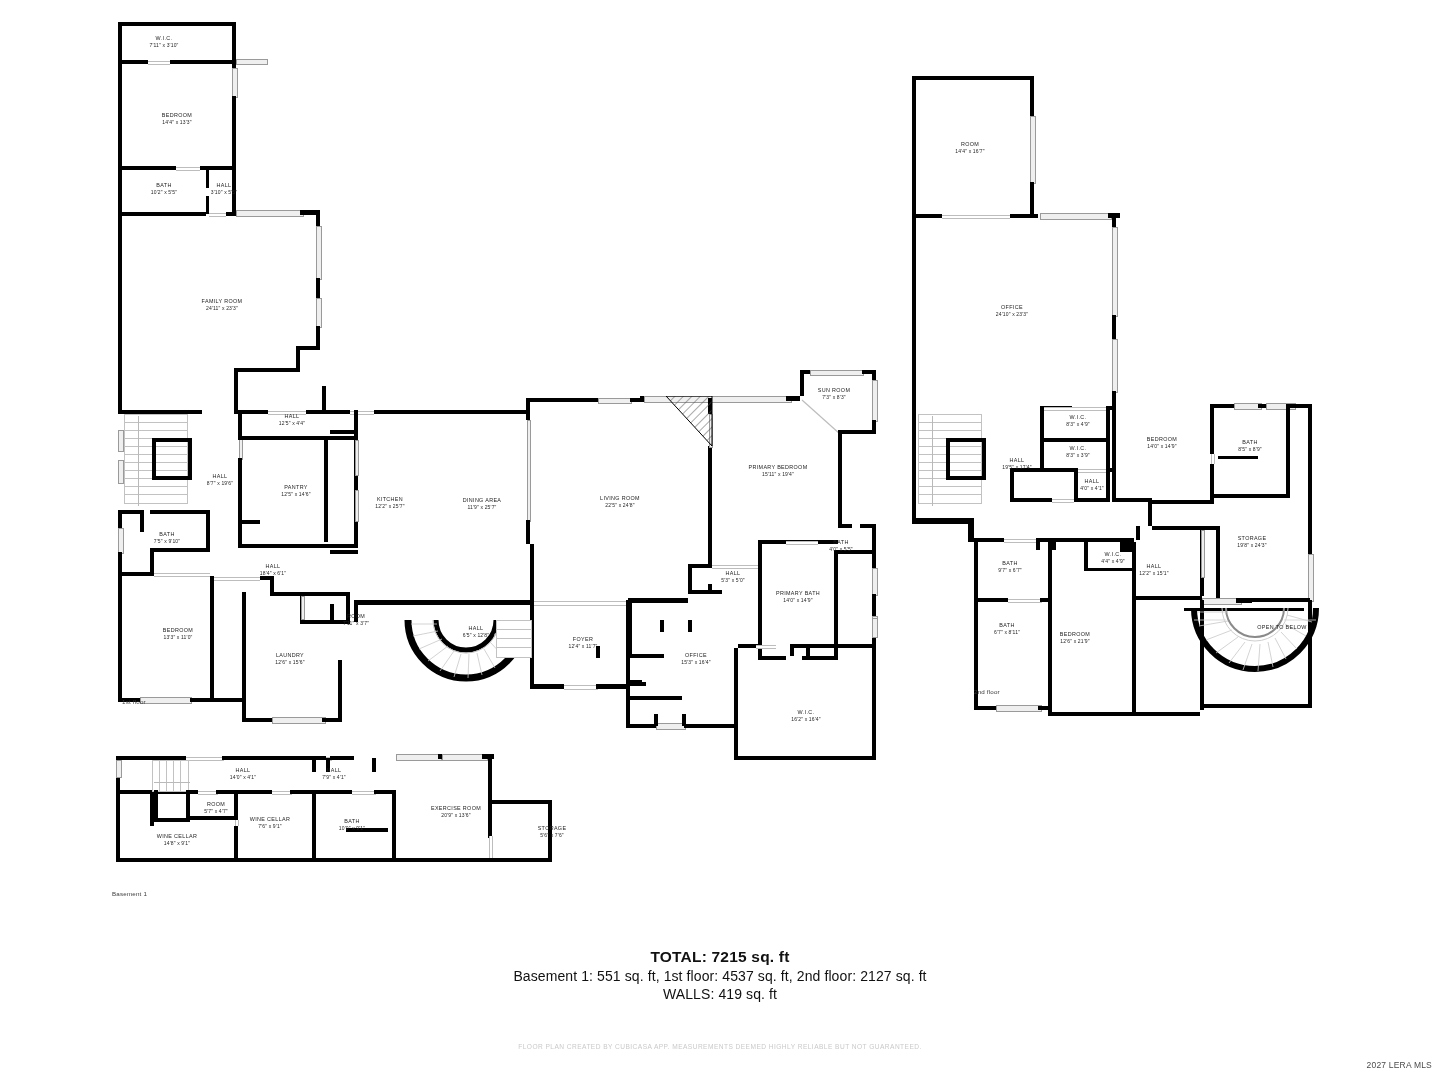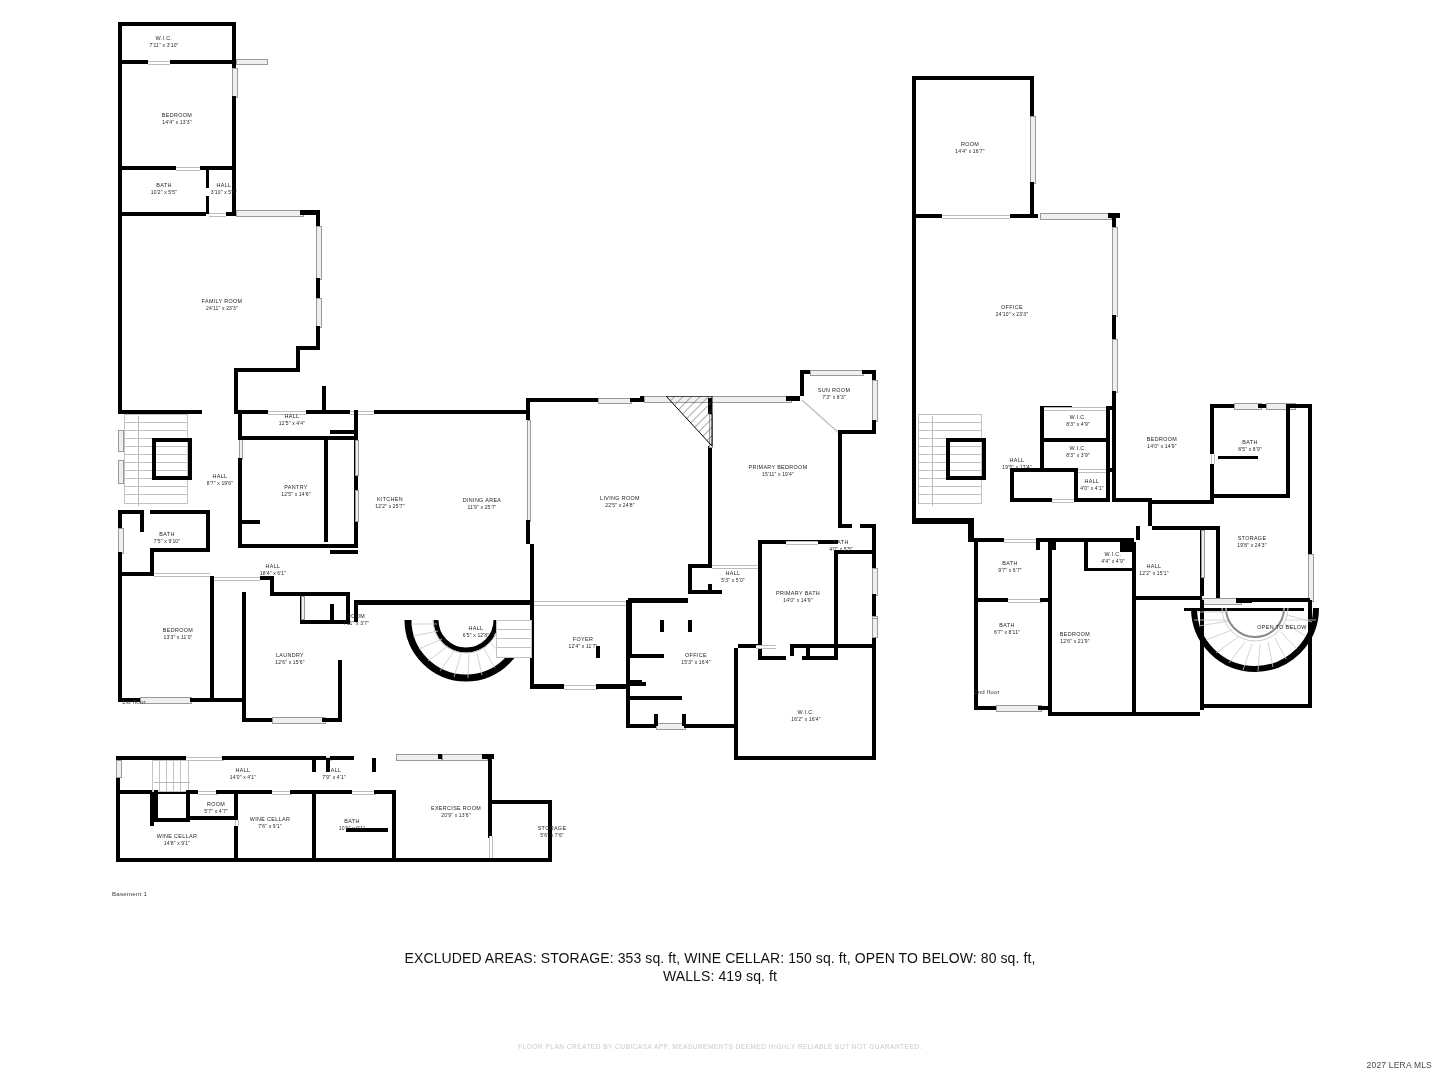--- a/index.html
+++ b/index.html
@@ -695,19 +695,20 @@
     </div>
   <div class="lbl" style="left:552px;top:92px;">
     <span class="nm">STORAGE</span>
       <span class="dim">5'6" x 7'6"</span>
     </div>
 
   <div class="floorlabel" style="left:112px;top:150px;">Basement 1</div>
 </div>
 
 <div id="summary" style="top:948px;">
-  <div class="ln">EXCLUDED AREAS: STORAGE: 353 sq. ft, WINE CELLAR: 150 sq. ft, OPEN TO BELOW: 80 sq. ft,</div>
+  <div class="total">TOTAL: 7215 sq. ft</div>
+  <div class="ln">Basement 1: 551 sq. ft, 1st floor: 4537 sq. ft, 2nd floor: 2127 sq. ft</div>
   <div class="ln">WALLS: 419 sq. ft</div>
 </div>
 
 <div id="disclaimer" style="top:1043px;">FLOOR PLAN CREATED BY CUBICASA APP. MEASUREMENTS DEEMED HIGHLY RELIABLE BUT NOT GUARANTEED.</div>
 
 <div id="copyright" style="right:8px;top:1060px;">2027 LERA MLS</div>
 
 </body></html>

